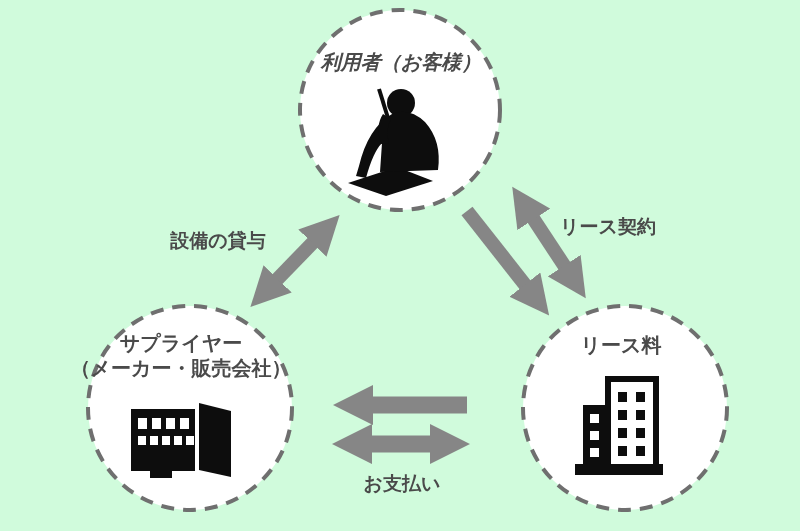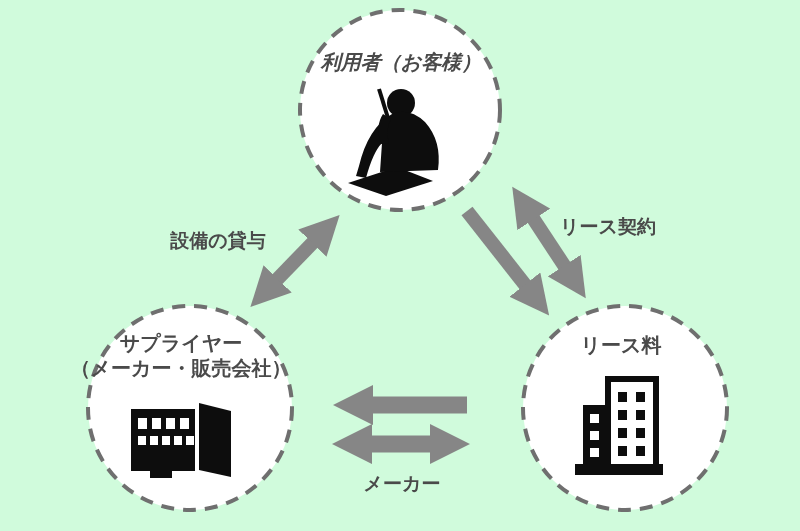--- a/index.html
+++ b/index.html
@@ -108,15 +108,15 @@
   <div class="lbl lbl-20" style="left:621px;top:345px;">リース料</div>
 
   <div class="lbl lbl-19 two-line" style="left:218px;top:240px;">
     <span>設備の貸与</span>
   </div>
 
   <div class="lbl lbl-19" style="left:608px;top:226px;">リース契約</div>
 
 
 
-  <div class="lbl lbl-19" style="left:402px;top:483px;">メーカー</div>
+  <div class="lbl lbl-19" style="left:402px;top:483px;">お支払い</div>
 
 </div>
 
 </body></html>

